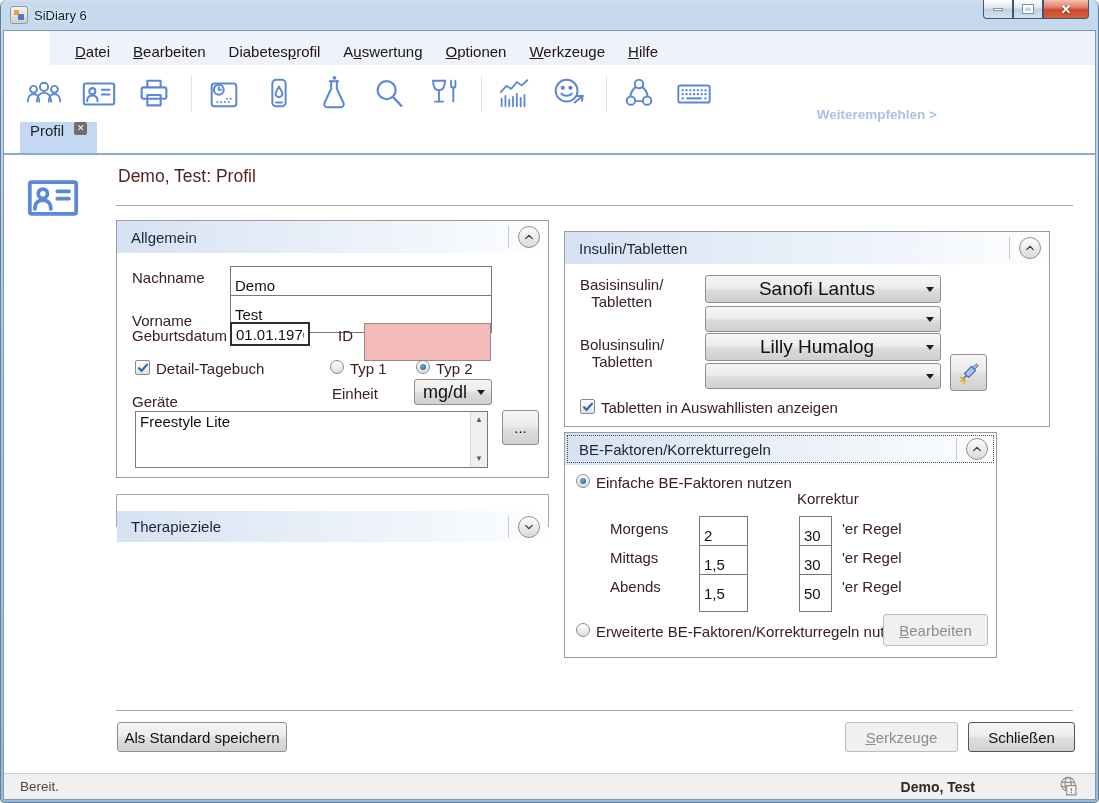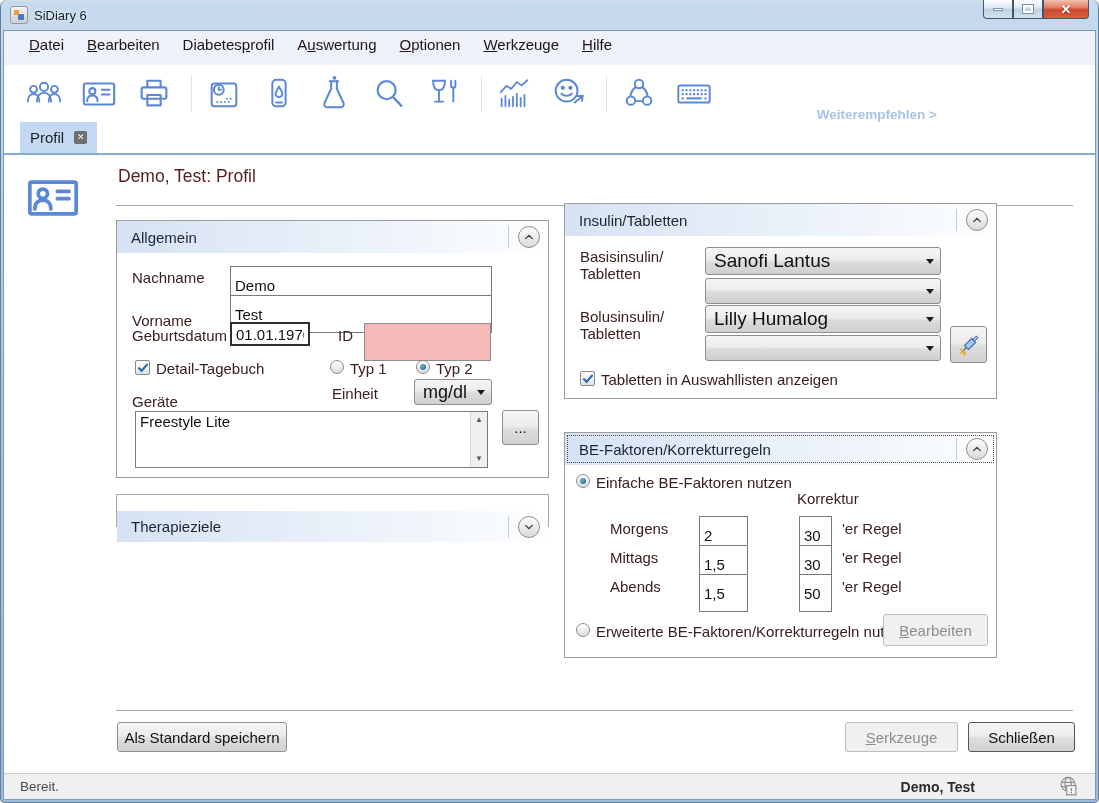--- a/index.html
+++ b/index.html
@@ -21,32 +21,32 @@
   .win-btn.first { border-radius:0 0 0 4px; }
   .win-btn.close { width:46px; border-radius:0 0 4px 0;
     background:linear-gradient(#f3bfae,#e0826a 40%,#cc4a2e 55%,#d9603f); }
   .glyph-min { width:10px; height:3px; background:#fff; box-shadow:0 1px 1px #53410; border:1px solid #7e93a6; }
   .glyph-max { width:10px; height:8px; border:2px solid #fff; outline:1px solid #7e93a6; }
   .glyph-x { color:#fff; font-size:13px; font-weight:bold; text-shadow:0 1px 2px #7c2613; line-height:1; }
   
   .app { position:absolute; left:3px; right:3px; top:30px; bottom:3px; background:#fff;
     border:1px solid #7d99b4; display:flex; flex-direction:column; overflow:hidden; }
   
-  .menubar { height:34px; background:#edf2fb; display:flex; align-items:flex-start; padding-left:16px; flex:0 0 auto; }
+  .menubar { height:34px; background:#edf2fb; display:flex; align-items:flex-end; padding-left:16px; flex:0 0 auto;margin-left:46px; }
   .menu-item { font-size:15px; color:#201414; padding:5px 9px; margin-right:5px; cursor:default; }
   .ak { text-decoration:underline; }
   
   .toolbar { height:57px; background:#fff; display:flex; align-items:center; padding-left:20px; flex:0 0 auto; position:relative; }
   .tb-btn { width:40px; height:40px; color:#5b87d7; margin-right:15px; display:flex; align-items:center; justify-content:center; }
   .tb-btn svg { width:38px; height:38px; }
   .tb-sep { width:1px; height:36px; background:#dde2e9; margin:0 12px 0 2px; }
   .promo-link { position:absolute; right:158px; bottom:0px; font-size:13.5px; font-weight:bold; color:#a9c4e3; cursor:pointer; }
   
   .tabbar { height:33px; background:#fff; border-bottom:2px solid #85abd1; display:flex; align-items:stretch; padding-left:16px; flex:0 0 auto; }
-  .tab { background:#c5d8f1; display:flex; align-items:center; padding:0 10px; font-size:15px; color:#17202a; }
+  .tab { background:#c5d8f1; display:flex; align-items:flex-start; padding:0 10px; font-size:15px; color:#17202a; }
   .tab-close { width:13px; height:13px; background:#6e6e6e; color:#fff; border-radius:2px; font-size:9px; line-height:13px;
     text-align:center; margin-left:10px; cursor:pointer; }
   
   .content { position:relative; flex:1 1 auto; background:#fff; overflow:hidden; }
   .big-profile-icon { position:absolute; left:20px; top:14px; width:58px; height:58px; color:#5b87d7; }
   .page-heading { position:absolute; left:114px; top:11px; font-size:17.5px; color:#561f1f; }
   .rule { position:absolute; left:112px; right:22px; top:50px; height:1px; background:#a9a9a9; }
   .rule2 { position:absolute; left:112px; right:22px; top:555px; height:1px; background:#a9a9a9; }
   
   .panel { position:absolute; border:1px solid #9d9d9d; background:#fff; }
@@ -54,21 +54,21 @@
     display:flex; align-items:center; padding:0 8px 0 14px; position:relative; }
   .panel-header.focused { outline:1px dotted #4d4d4d; outline-offset:-3px; }
   .panel-title { font-size:15px; color:#1c2531; }
   .hdr-divider { width:1px; height:22px; background:#c2cddb; margin-left:auto; margin-right:9px; }
   .chev-btn { width:22px; height:22px; border:1px solid #8f8f8f; border-radius:50%;
     background:linear-gradient(#fefefe,#d9d9d9); display:flex; align-items:center; justify-content:center; color:#3a3a3a; cursor:pointer; }
   .chev-btn svg { width:12px; height:12px; }
   .p-allgemein { left:112px; top:65px; width:433px; height:258px; }
   .p-therapieziele { left:112px; top:339px; width:433px; height:33px; border-color:#a8a8a8; }
   .p-therapieziele .panel-header { height:31px;margin-top:16px; }
-  .p-insulin { left:560px; top:48px; width:433px; height:196px; }
+  .p-insulin { left:560px; top:76px; width:486px; height:196px;text-align:center; }
   .p-be { left:560px; top:277px; width:433px; height:226px; }
   .flabel { position:absolute; font-size:15px; color:#3c2020; white-space:nowrap; }
   .tinput { position:absolute; border:1px solid #787878; background:#fff; font-family:"Liberation Sans",sans-serif;
     font-size:15px; color:#111; padding:0 4px; height:38px; }
   .tinput.strong { border:2px solid #2e2e2e; height:24px; }
   .tinput.pink { background:#f4b9b9; border-color:#8d8d8d; }
   
   .cb { position:absolute; width:15px; height:15px; border:1px solid #8a8a8a; border-radius:2px;
     background:linear-gradient(#fefefe,#e2e2e2); display:flex; align-items:center; justify-content:center; }
   .cb svg { width:12px; height:12px; }

